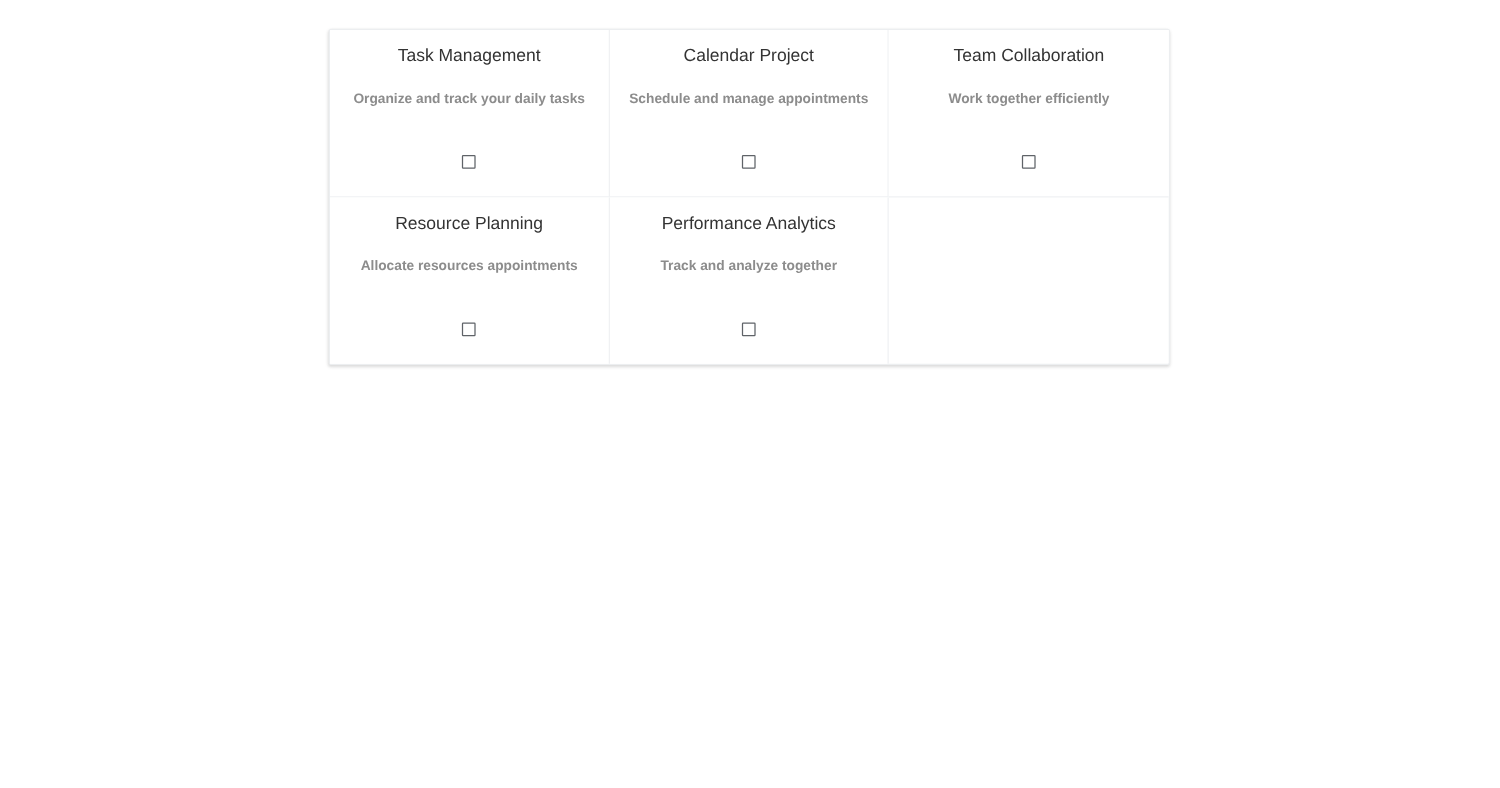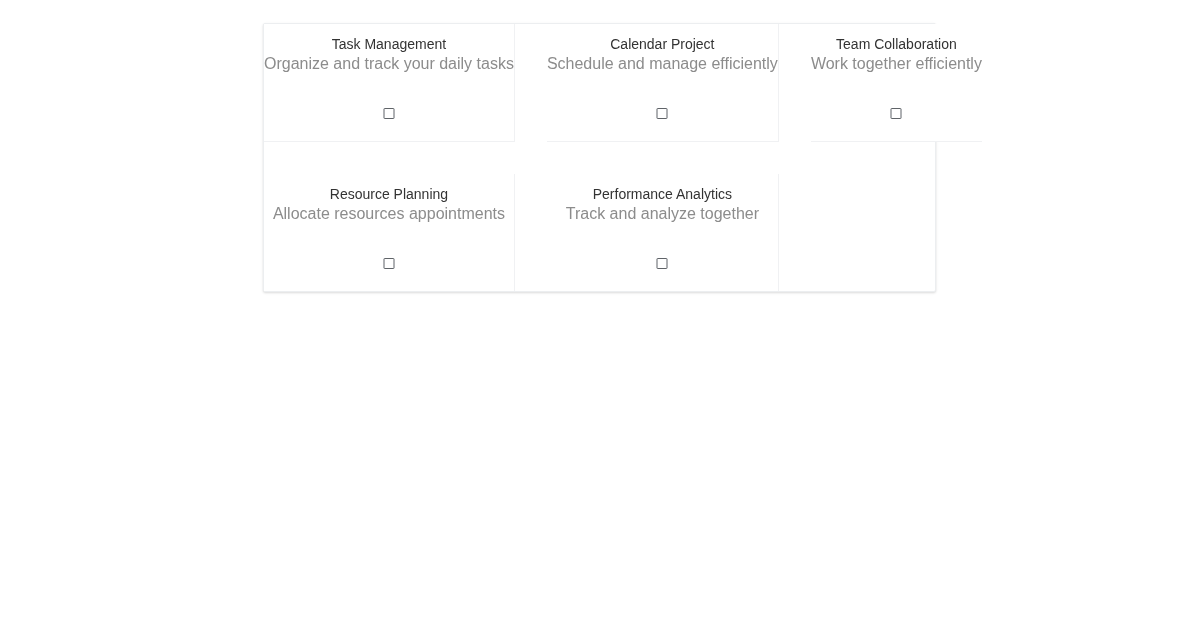--- a/index.html
+++ b/index.html
@@ -30,21 +30,20 @@
     width: 673px;
     height: 269px;
     background: #ffffff;
     border: 1px solid #eceef0;
     border-radius: 2px;
     box-sizing: border-box;
     display: grid;
     grid-template-columns: 1fr 1fr 1fr;
     grid-template-rows: 1fr 1fr;
     box-shadow: 0 1px 3px rgba(0, 0, 0, 0.10), 0 1px 2px rgba(0, 0, 0, 0.05);
-    gap: 32px;
   }
 
   .feature-cell {
     position: relative;
     box-sizing: border-box;
     display: flex;
     flex-direction: column;
     align-items: center;
     padding-top: 11px;
     border-right: 1px solid #f0f1f3;
@@ -61,25 +60,25 @@
   .cell-title {
     font-size: 14px;
     line-height: 18px;
     color: #333333;
     font-weight: 400;
     text-align: center;
     white-space: nowrap;
   }
 
   .cell-subtitle {
-    margin-top: 4px;
-    font-size: 16px;
+    margin-top: 20px;
+    font-size: 11px;
     line-height: 13px;
     color: #8c8c8c;
-    font-weight: 400;
+    font-weight: 700;
     text-align: center;
     white-space: nowrap;
   }
 
   .cell-icon {
     position: absolute;
     left: 50%;
     transform: translateX(-50%);
     bottom: 22px;
     width: 11px;
@@ -98,21 +97,21 @@
   <div class="feature-grid">
 
     <div class="feature-cell">
       <div class="cell-title">Task Management</div>
       <div class="cell-subtitle">Organize and track your daily tasks</div>
       <div class="cell-icon"></div>
     </div>
 
     <div class="feature-cell">
       <div class="cell-title">Calendar Project</div>
-      <div class="cell-subtitle">Schedule and manage efficiently</div>
+      <div class="cell-subtitle">Schedule and manage appointments</div>
       <div class="cell-icon"></div>
     </div>
 
 
     <div class="feature-cell">
       <div class="cell-title">Team Collaboration</div>
       <div class="cell-subtitle">Work together efficiently</div>
       <div class="cell-icon"></div>
     </div>
 

